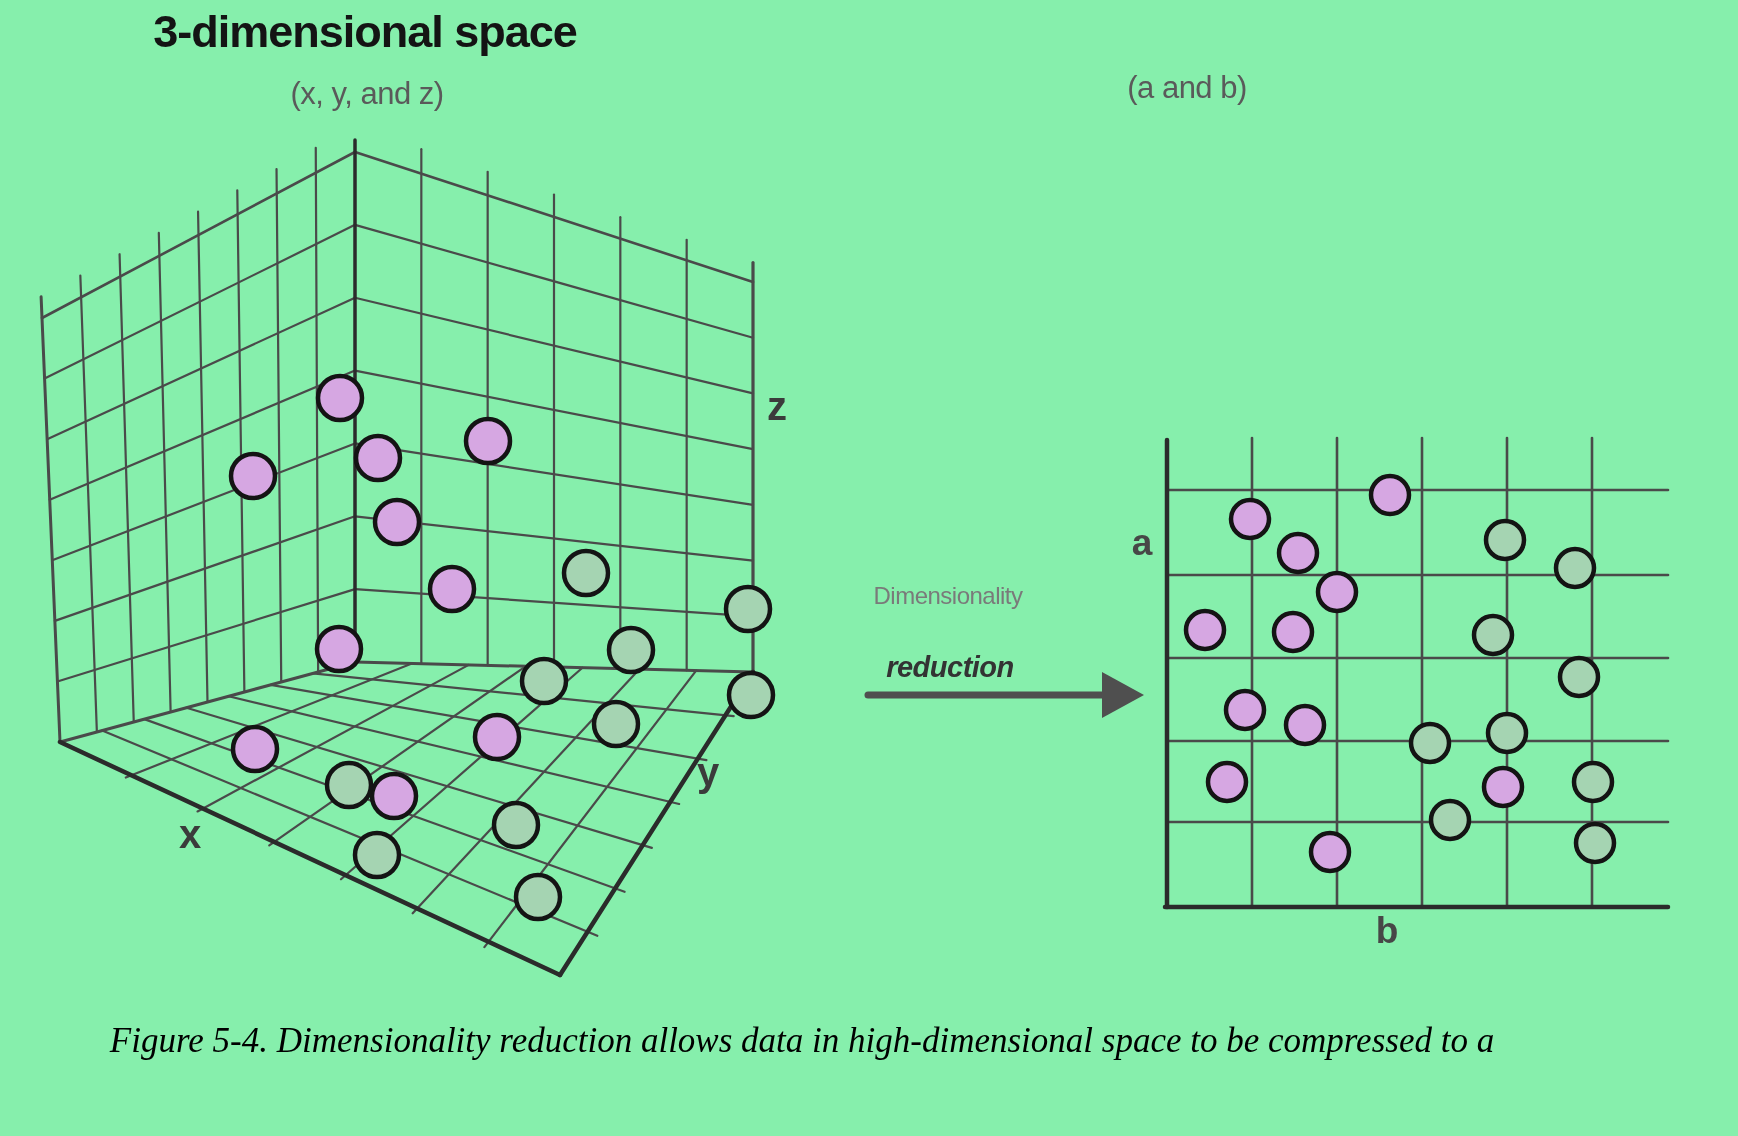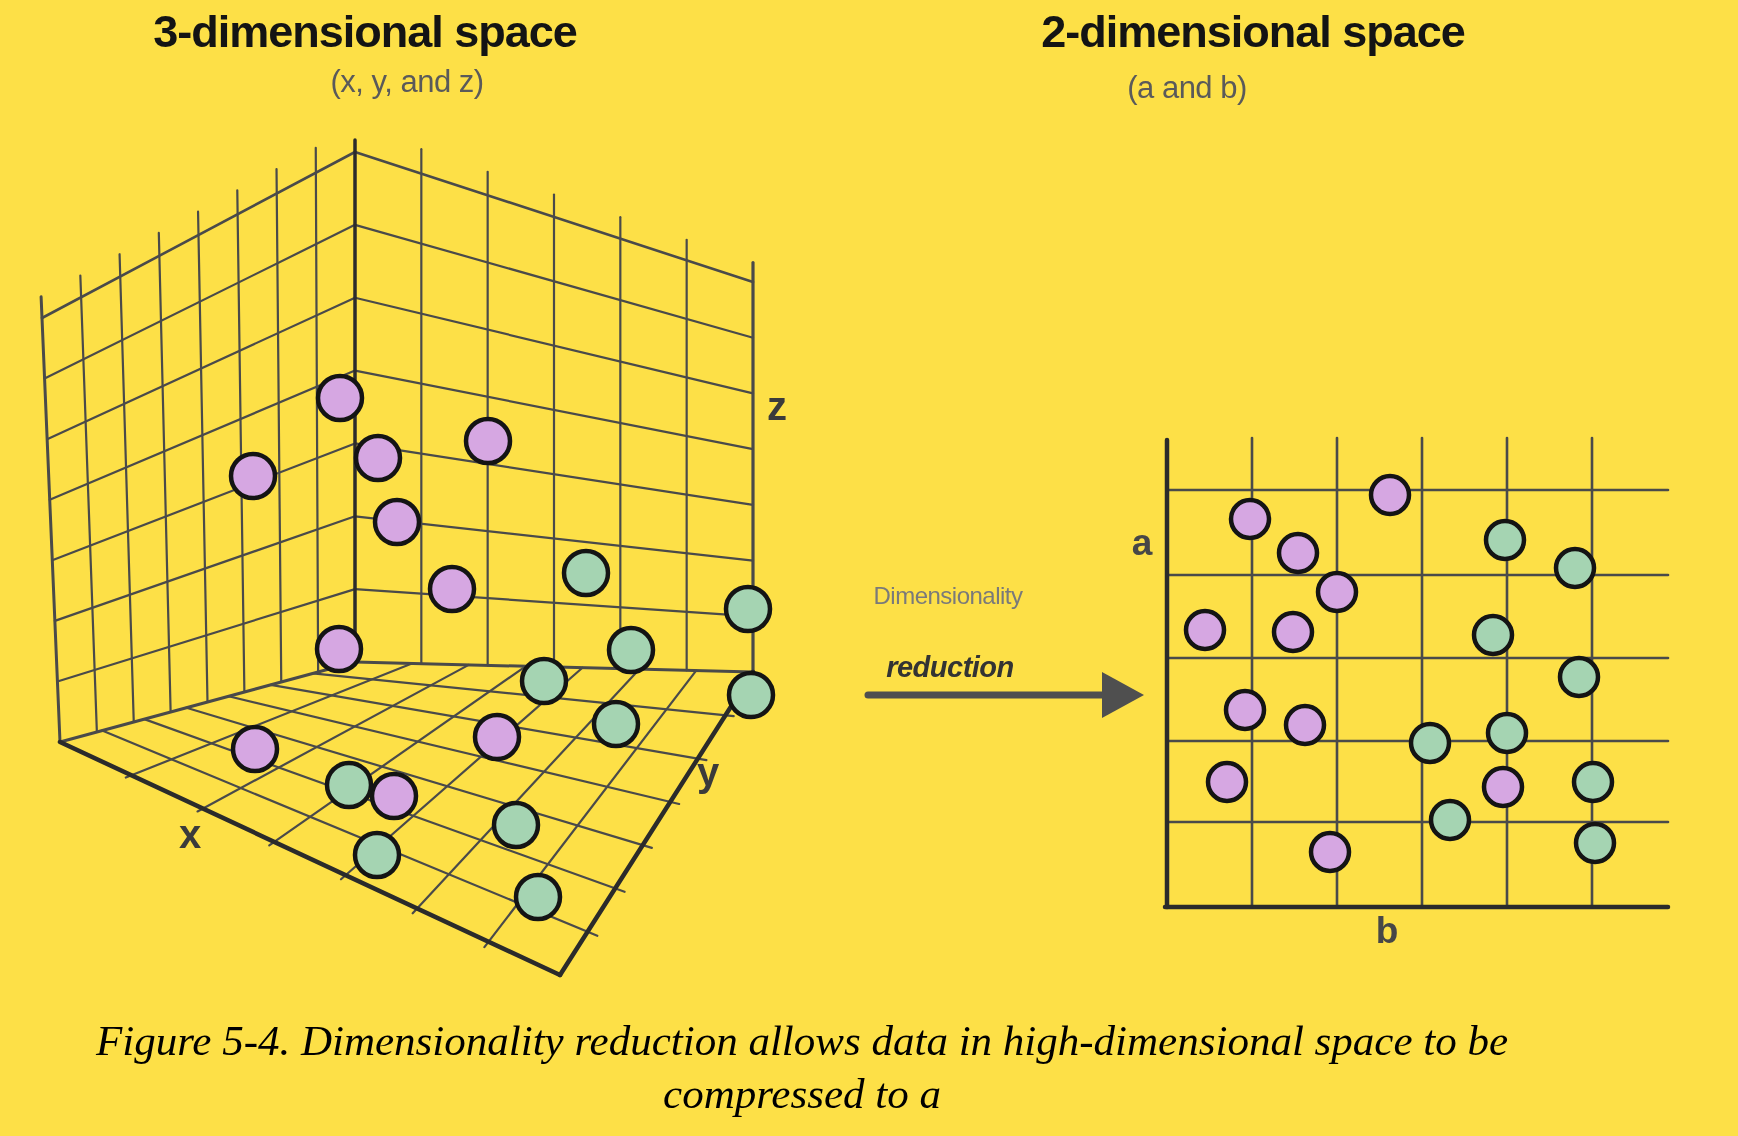--- a/index.html
+++ b/index.html
@@ -1,27 +1,27 @@
 <!DOCTYPE html>
 <html><head>
 <meta charset="utf-8">
 <style>
   html,body{margin:0;padding:0;background:#ffffff;}
-  #page{position:relative;width:1738px;height:1136px;background:#fde047;overflow:hidden;
+  #page{position:relative;width:1738px;height:1136px;background:#86efac;overflow:hidden;
         font-family:"Liberation Sans",sans-serif;}
   .abs{position:absolute;}
   .ctr{transform:translateX(-50%);white-space:nowrap;}
   .panel-title{font-weight:700;font-size:45px;color:#141414;letter-spacing:-1px;}
   .panel-sub{font-size:31px;color:#5a5a5a;letter-spacing:-0.5px;}
   .axis-label{font-weight:700;font-size:40px;color:#3b3b3b;}
   .axis-label-sm{font-weight:700;font-size:37px;color:#474747;}
   .arrow-lbl1{font-size:24px;color:#7a7a7a;letter-spacing:-0.5px;}
   .arrow-lbl2{font-style:italic;font-weight:700;font-size:29px;color:#333333;letter-spacing:-0.5px;}
   .caption{width:1604px;text-align:center;font-family:"Liberation Serif",serif;
-           font-style:italic;font-size:43px;color:#000;line-height:53px;}
+           font-style:italic;font-size:35px;color:#000;line-height:53px;}
   svg{position:absolute;left:0;top:0;}
 </style>
 </head>
 <body>
 
 <div id="page">
 
   <svg id="fig" width="1738" height="1136" viewBox="0 0 1738 1136">
     <g id="grid3d">
         <line x1="355" y1="224.85714285714283" x2="44.57142857142857" y2="378.57142857142856" stroke="#4a4a4a" stroke-width="2.2" stroke-linecap="round"></line>
@@ -128,23 +128,22 @@
         <circle cx="1450" cy="820" r="19" fill="#a5d4b2" stroke="#141414" stroke-width="4.5"></circle>
         <circle cx="1595" cy="843" r="19" fill="#a5d4b2" stroke="#141414" stroke-width="4.5"></circle>
       </g>
     <g id="arrowg">
         <line x1="868" y1="695" x2="1104" y2="695" stroke="#4f4f4f" stroke-width="7" stroke-linecap="round"></line>
         <polygon points="1102,672 1144,695 1102,718" fill="#4f4f4f"></polygon>
       </g>
   </svg>
 
   <div class="abs ctr panel-title" style="left:365px;top:6px;">3-dimensional space</div>
-  <div class="abs ctr panel-sub" style="left:367px;top:64px;margin-left:40px;">(x, y, and z)</div>
+  <div class="abs ctr panel-sub" style="left:367px;top:76px;">(x, y, and z)</div>
 
-  <div class="abs ctr panel-title" style="left:1253px;top:6px;">2-dimensional space</div>
   <div class="abs ctr panel-sub" style="left:1187px;top:70px;">(a and b)</div>
 
   <div class="abs ctr arrow-lbl1" style="left:948px;top:582px;">Dimensionality</div>
   <div class="abs ctr arrow-lbl2" style="left:950px;top:619px;margin-top:32px;">reduction</div>
 
   <div class="abs ctr axis-label" style="left:190px;top:812px;">x</div>
   <div class="abs ctr axis-label" style="left:708px;top:750px;">y</div>
   <div class="abs ctr axis-label" style="left:777px;top:384px;">z</div>
 
   <div class="abs ctr axis-label-sm" style="left:1142px;top:522px;">a</div>

